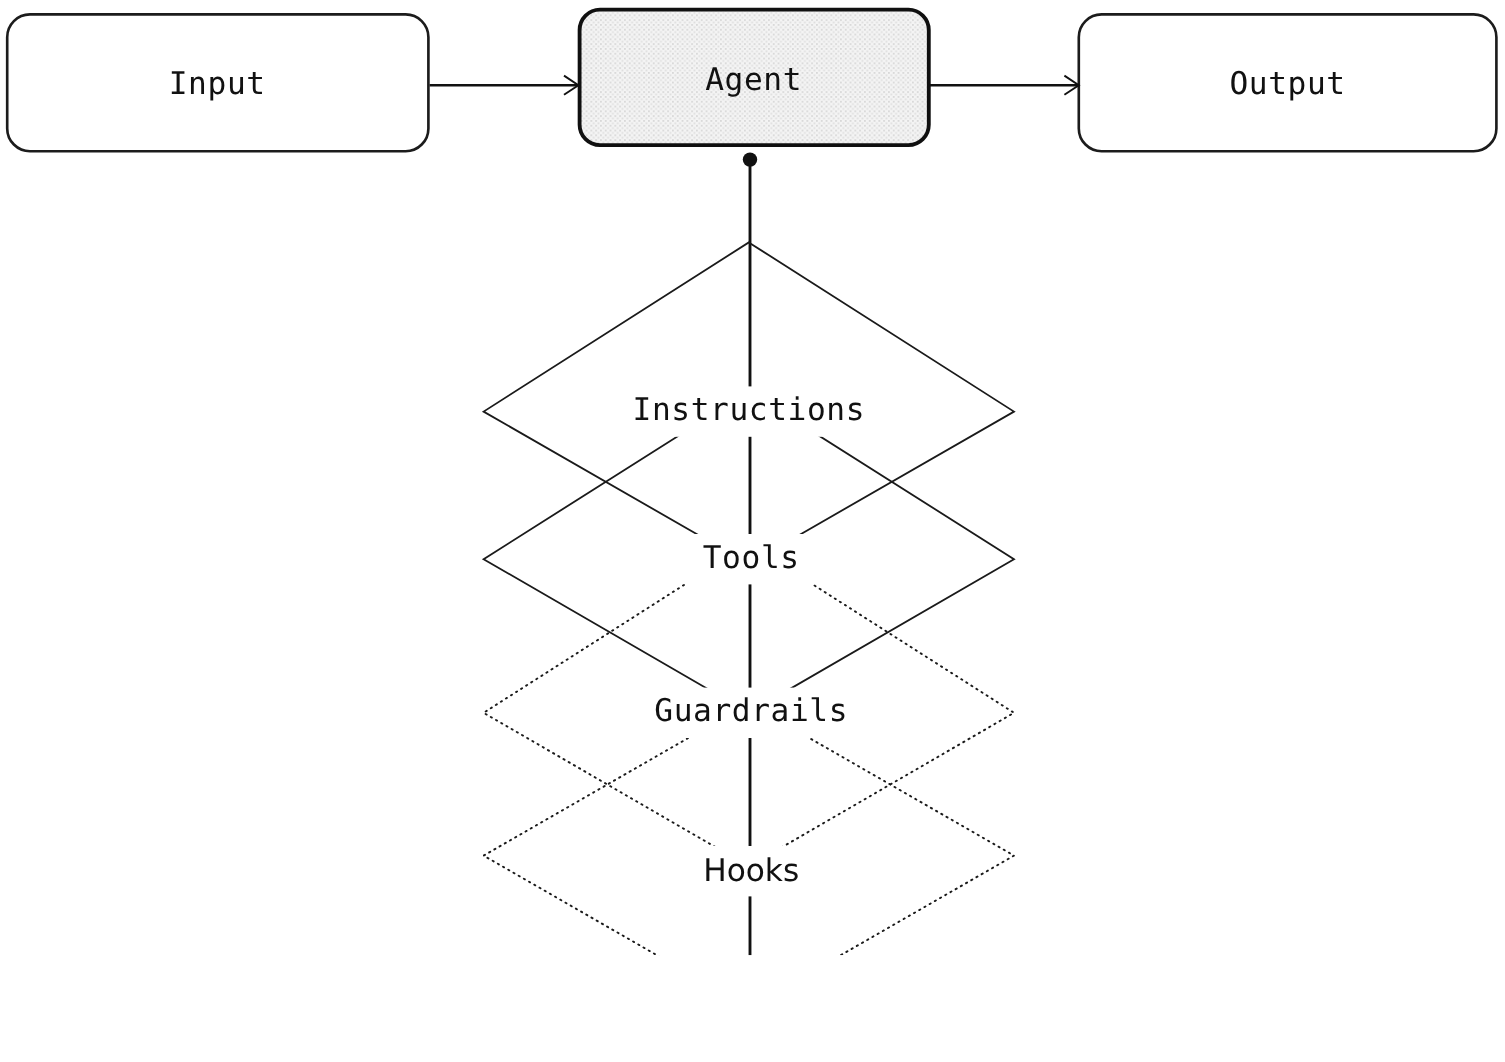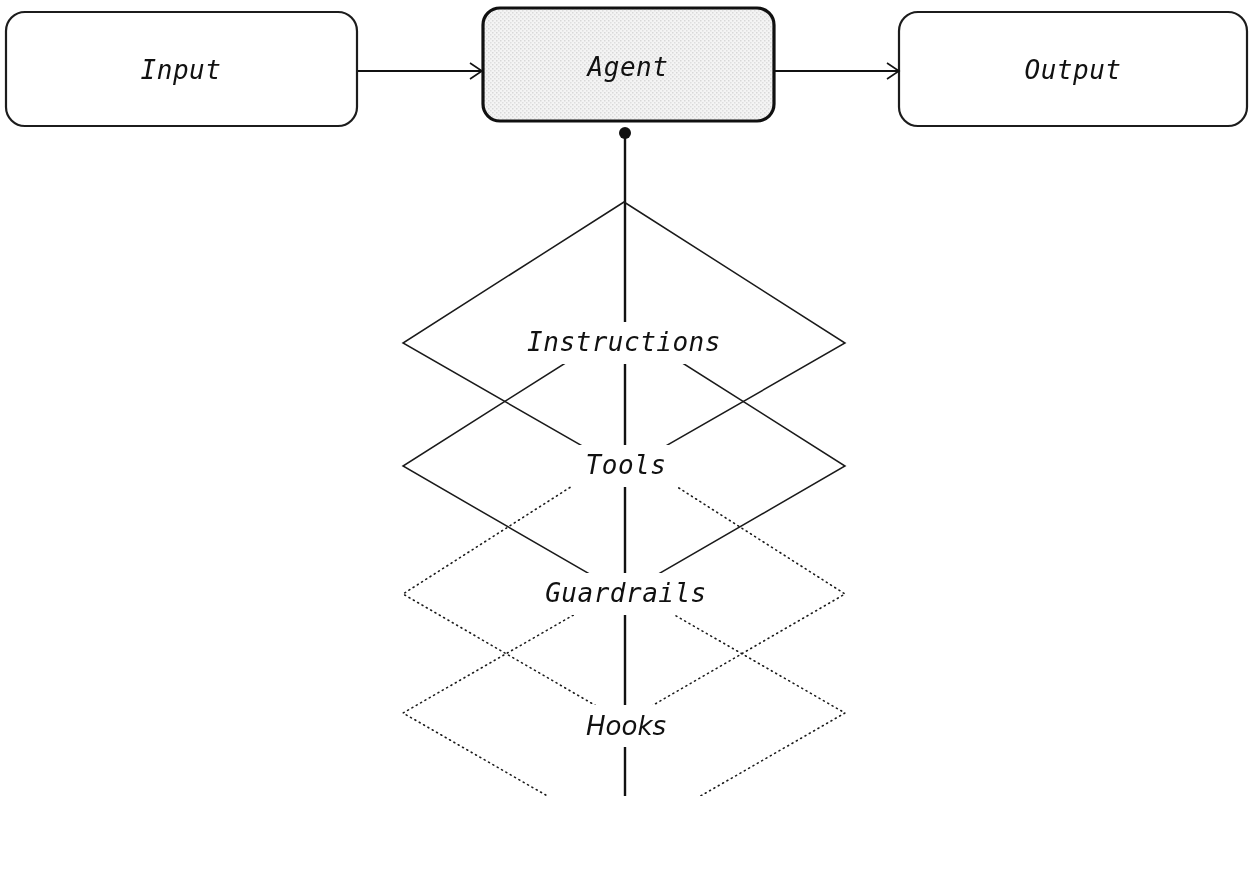--- a/index.html
+++ b/index.html
@@ -10,21 +10,20 @@
   }
   body {
     font-family: "DejaVu Sans Mono", monospace;
   }
   #canvas {
     position: relative;
     width: 1254px;
     height: 796px;
     background: #ffffff;
     overflow: hidden;
-    font-style: italic;
   }
   #diagram-svg {
     position: absolute;
     left: 0;
     top: 0;
     width: 1254px;
     height: 885px;
     display: block;
   }
   .node-label {

